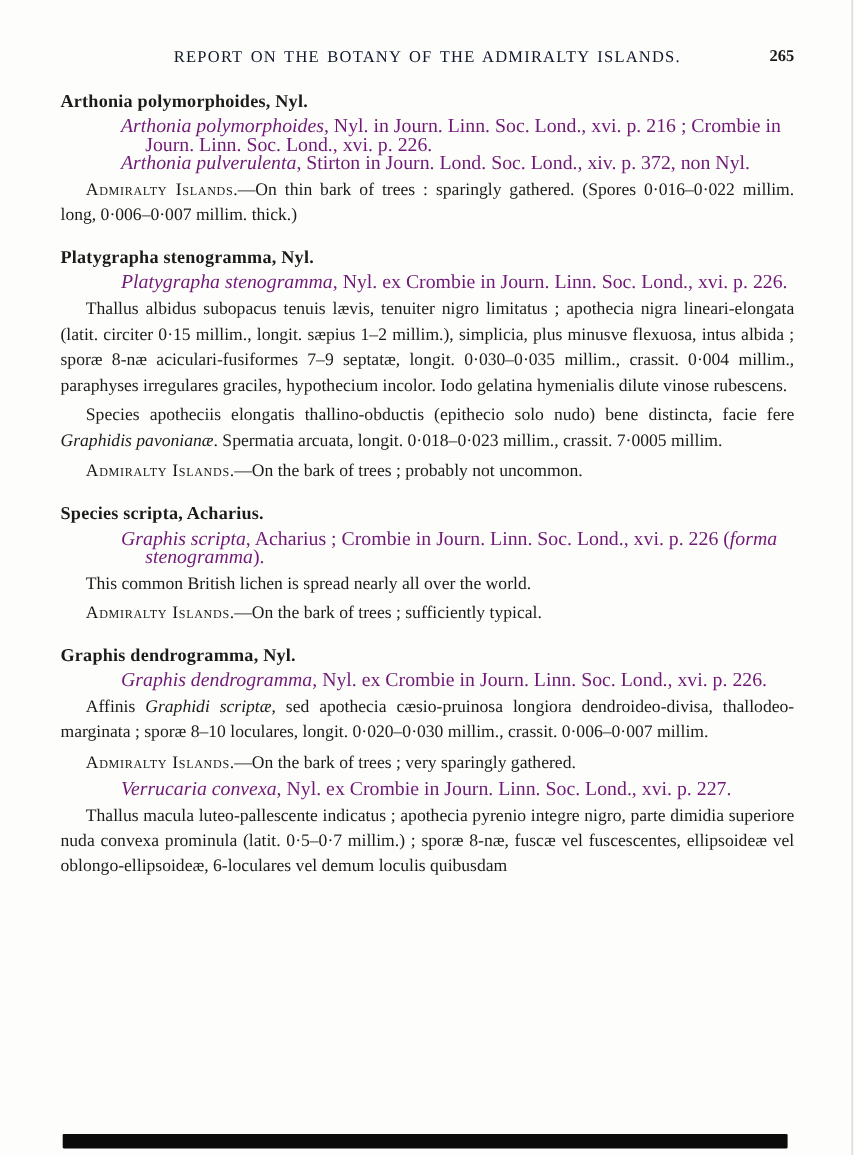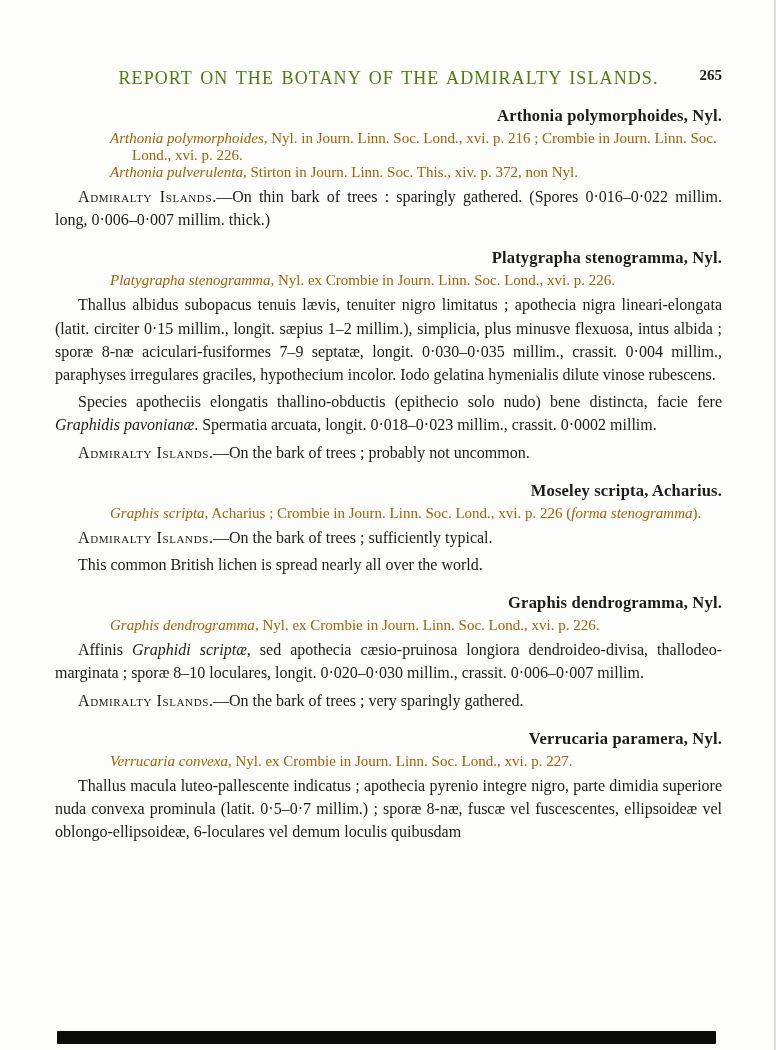--- a/index.html
+++ b/index.html
@@ -19,52 +19,50 @@
     padding: 44px 54px 0 55px;
     overflow: hidden;
   }
   .page-header {
     position: relative;
     height: 22px;
     margin-bottom: 16px;
   }
   .running-head {
     text-align: center;
-    font-size: 18px;
+    font-size: 15px;
     letter-spacing: 1.1px;
     word-spacing: 2px;
-    color: #4d7c0f;
-    margin-top: 24px;
+    color: #0f172a;
   }
   .page-number {
     position: absolute;
     right: 0;
     top: -1px;
     font-size: 15px;
     letter-spacing: 0;
     font-weight: bold;
   }
   .entries { display: block; }
   .entry { margin: 0 0 2px 0; }
   .entry-heading {
     font-size: 16.5px;
     font-weight: bold;
     letter-spacing: 0.2px;
     margin: 17px 0 4px 0;
-    text-align: right;
   }
   .entry:first-child .entry-heading { margin-top: 0; }
   .citation-block { margin: 0 0 4px 0; }
   .citation {
-    font-size: 15px;
+    font-size: 18px;
     line-height: 17px;
     margin: 0;
     padding-left: 77px;
     text-indent: -22px;
-    color: #a16207;
+    color: #701a75;
   }
   .body-para {
     font-size: 16px;
     line-height: 23.2px;
     text-align: justify;
     text-indent: 23px;
     margin: 4px 0;
   }
   .it { font-style: italic; }
   .sc { font-variant: small-caps; letter-spacing: 0.6px; }
@@ -93,63 +91,62 @@
   <header class="page-header">
     <div class="running-head">REPORT ON THE BOTANY OF THE ADMIRALTY ISLANDS.</div>
     <div class="page-number">265</div>
   </header>
 
   <main class="entries" id="entries">
   <section class="entry">
     <h2 class="entry-heading">Arthonia polymorphoides, Nyl.</h2>
     <div class="citation-block">
           <p class="citation"><span class="it">Arthonia polymorphoides</span><span class="">, Nyl. in Journ. Linn. Soc. Lond., xvi. p. 216 ; Crombie in Journ. Linn. Soc. Lond., xvi. p. 226.</span></p>
-          <p class="citation"><span class="it">Arthonia pulverulenta</span><span class="">, Stirton in Journ. Linn. Soc. This., xiv. p. 372, non Nyl.</span></p>
+          <p class="citation"><span class="it">Arthonia pulverulenta</span><span class="">, Stirton in Journ. Lond. Soc. Lond., xiv. p. 372, non Nyl.</span></p>
         </div>
     <div class="entry-paragraphs">
           <p class="body-para"><span class="sc">Admiralty Islands</span><span class="">.—On thin bark of trees : sparingly gathered.  (Spores 0·016–0·022 millim. long, 0·006–0·007 millim. thick.)</span></p>
         </div>
   </section>
 
   <section class="entry">
     <h2 class="entry-heading">Platygrapha stenogramma, Nyl.</h2>
     <div class="citation-block">
           <p class="citation"><span class="it">Platygrapha stenogramma</span><span class="">, Nyl. ex Crombie in Journ. Linn. Soc. Lond., xvi. p. 226.</span></p>
         </div>
     <div class="entry-paragraphs">
           <p class="body-para"><span class="">Thallus albidus subopacus tenuis lævis, tenuiter nigro limitatus ; apothecia nigra lineari-elongata (latit. circiter 0·15 millim., longit. sæpius 1–2 millim.), simplicia, plus minusve flexuosa, intus albida ; sporæ 8-næ aciculari-fusiformes 7–9 septatæ, longit. 0·030–0·035 millim., crassit. 0·004 millim., paraphyses irregulares graciles, hypothecium incolor.  Iodo gelatina hymenialis dilute vinose rubescens.</span></p>
-          <p class="body-para"><span class="">Species apotheciis elongatis thallino-obductis (epithecio solo nudo) bene distincta, facie fere </span><span class="it">Graphidis pavonianæ</span><span class="">.  Spermatia arcuata, longit. 0·018–0·023 millim., crassit. 0·0002 millim.</span></p>
+          <p class="body-para"><span class="">Species apotheciis elongatis thallino-obductis (epithecio solo nudo) bene distincta, facie fere </span><span class="it">Graphidis pavonianæ</span><span class="">.  Spermatia arcuata, longit. 0·018–0·023 millim., crassit. 7·0005 millim.</span></p>
           <p class="body-para"><span class="sc">Admiralty Islands</span><span class="">.—On the bark of trees ;  probably not uncommon.</span></p>
         </div>
   </section>
 
   <section class="entry">
-    <h2 class="entry-heading">Moseley scripta, Acharius.</h2>
+    <h2 class="entry-heading">Species scripta, Acharius.</h2>
     <div class="citation-block">
           <p class="citation"><span class="it">Graphis scripta</span><span class="">, Acharius ; Crombie in Journ. Linn. Soc. Lond., xvi. p. 226 (</span><span class="it">forma stenogramma</span><span class="">).</span></p>
         </div>
     <div class="entry-paragraphs">
+          <p class="body-para"><span class="">This common British lichen is spread nearly all over the world.</span></p>
           <p class="body-para"><span class="sc">Admiralty Islands</span><span class="">.—On the bark of trees ;  sufficiently typical.</span></p>
-          <p class="body-para"><span class="">This common British lichen is spread nearly all over the world.</span></p>
         </div>
   </section>
 
   <section class="entry">
     <h2 class="entry-heading">Graphis dendrogramma, Nyl.</h2>
     <div class="citation-block">
           <p class="citation"><span class="it">Graphis dendrogramma</span><span class="">, Nyl. ex Crombie in Journ. Linn. Soc. Lond., xvi. p. 226.</span></p>
         </div>
     <div class="entry-paragraphs">
           <p class="body-para"><span class="">Affinis </span><span class="it">Graphidi scriptæ</span><span class="">, sed apothecia cæsio-pruinosa longiora dendroideo-divisa, thallodeo-marginata ; sporæ 8–10 loculares, longit. 0·020–0·030 millim., crassit. 0·006–0·007 millim.</span></p>
           <p class="body-para"><span class="sc">Admiralty Islands</span><span class="">.—On the bark of trees ; very sparingly gathered.</span></p>
         </div>
   </section>
 
   <section class="entry">
-    <h2 class="entry-heading">Verrucaria paramera, Nyl.</h2>
     <div class="citation-block">
           <p class="citation"><span class="it">Verrucaria convexa</span><span class="">, Nyl. ex Crombie in Journ. Linn. Soc. Lond., xvi. p. 227.</span></p>
         </div>
     <div class="entry-paragraphs">
           <p class="body-para"><span class="">Thallus macula luteo-pallescente indicatus ; apothecia pyrenio integre nigro, parte dimidia superiore nuda convexa prominula (latit. 0·5–0·7 millim.) ; sporæ 8-næ, fuscæ vel fuscescentes, ellipsoideæ vel oblongo-ellipsoideæ, 6-loculares vel demum  loculis quibusdam</span></p>
         </div>
   </section>
 </main>
 
   <div class="scan-bar"></div>

